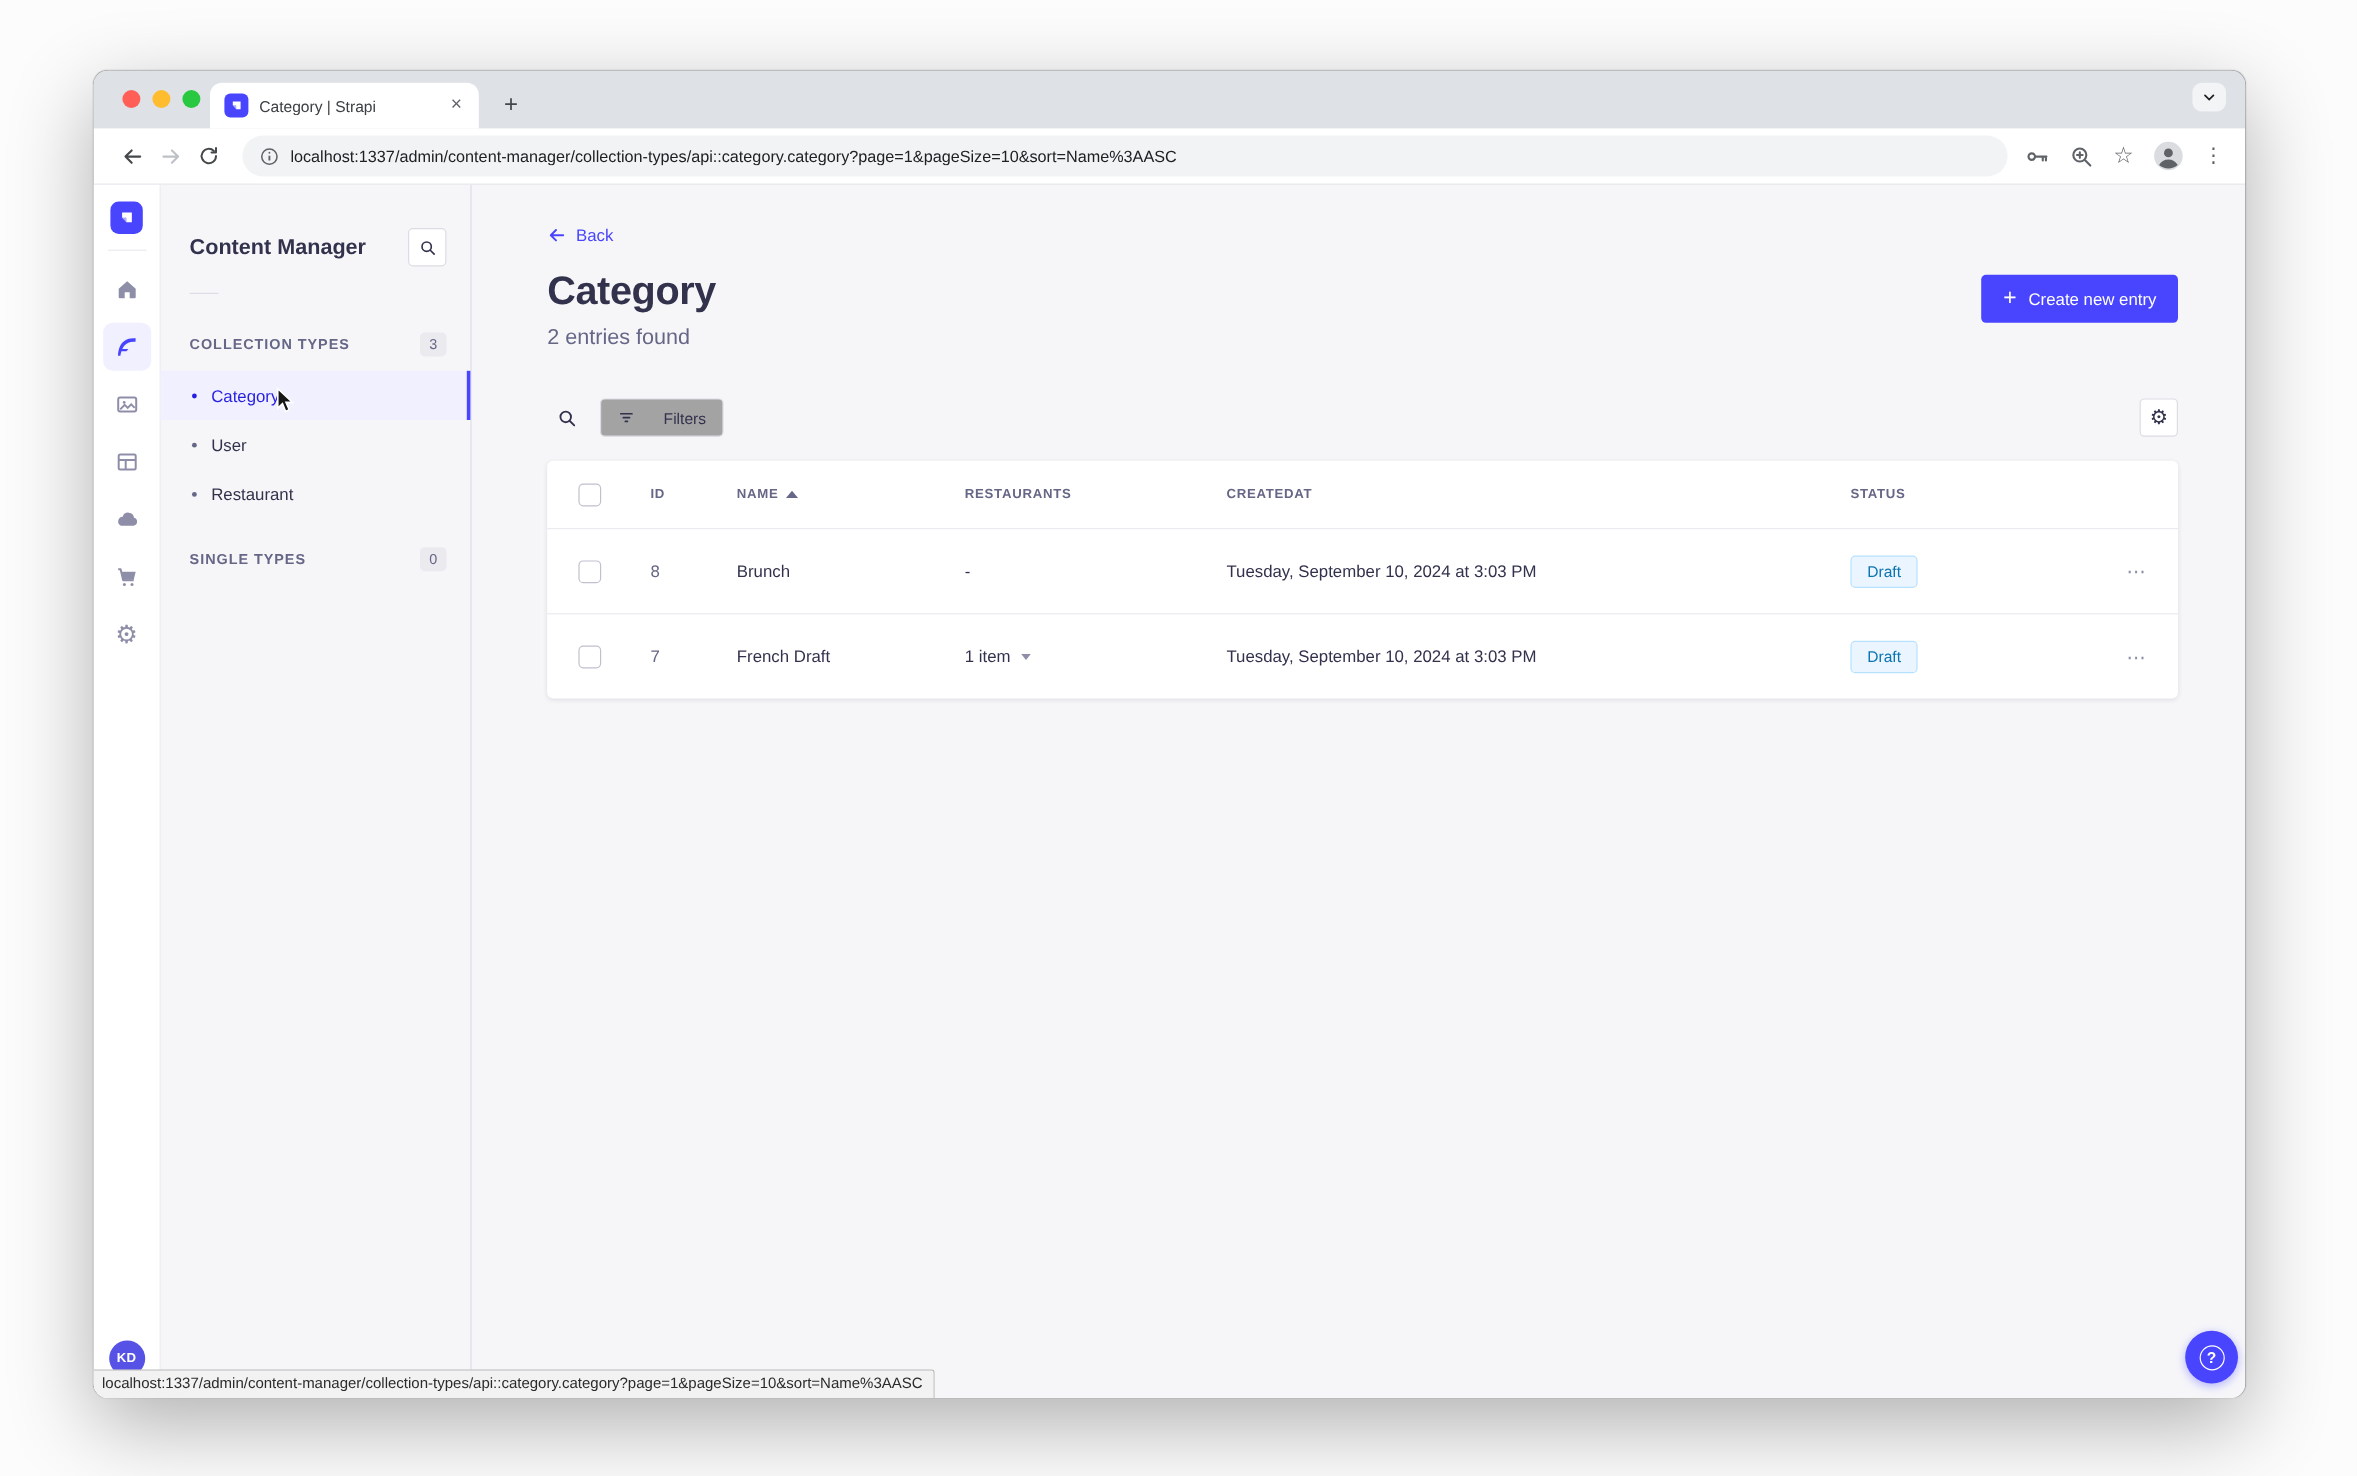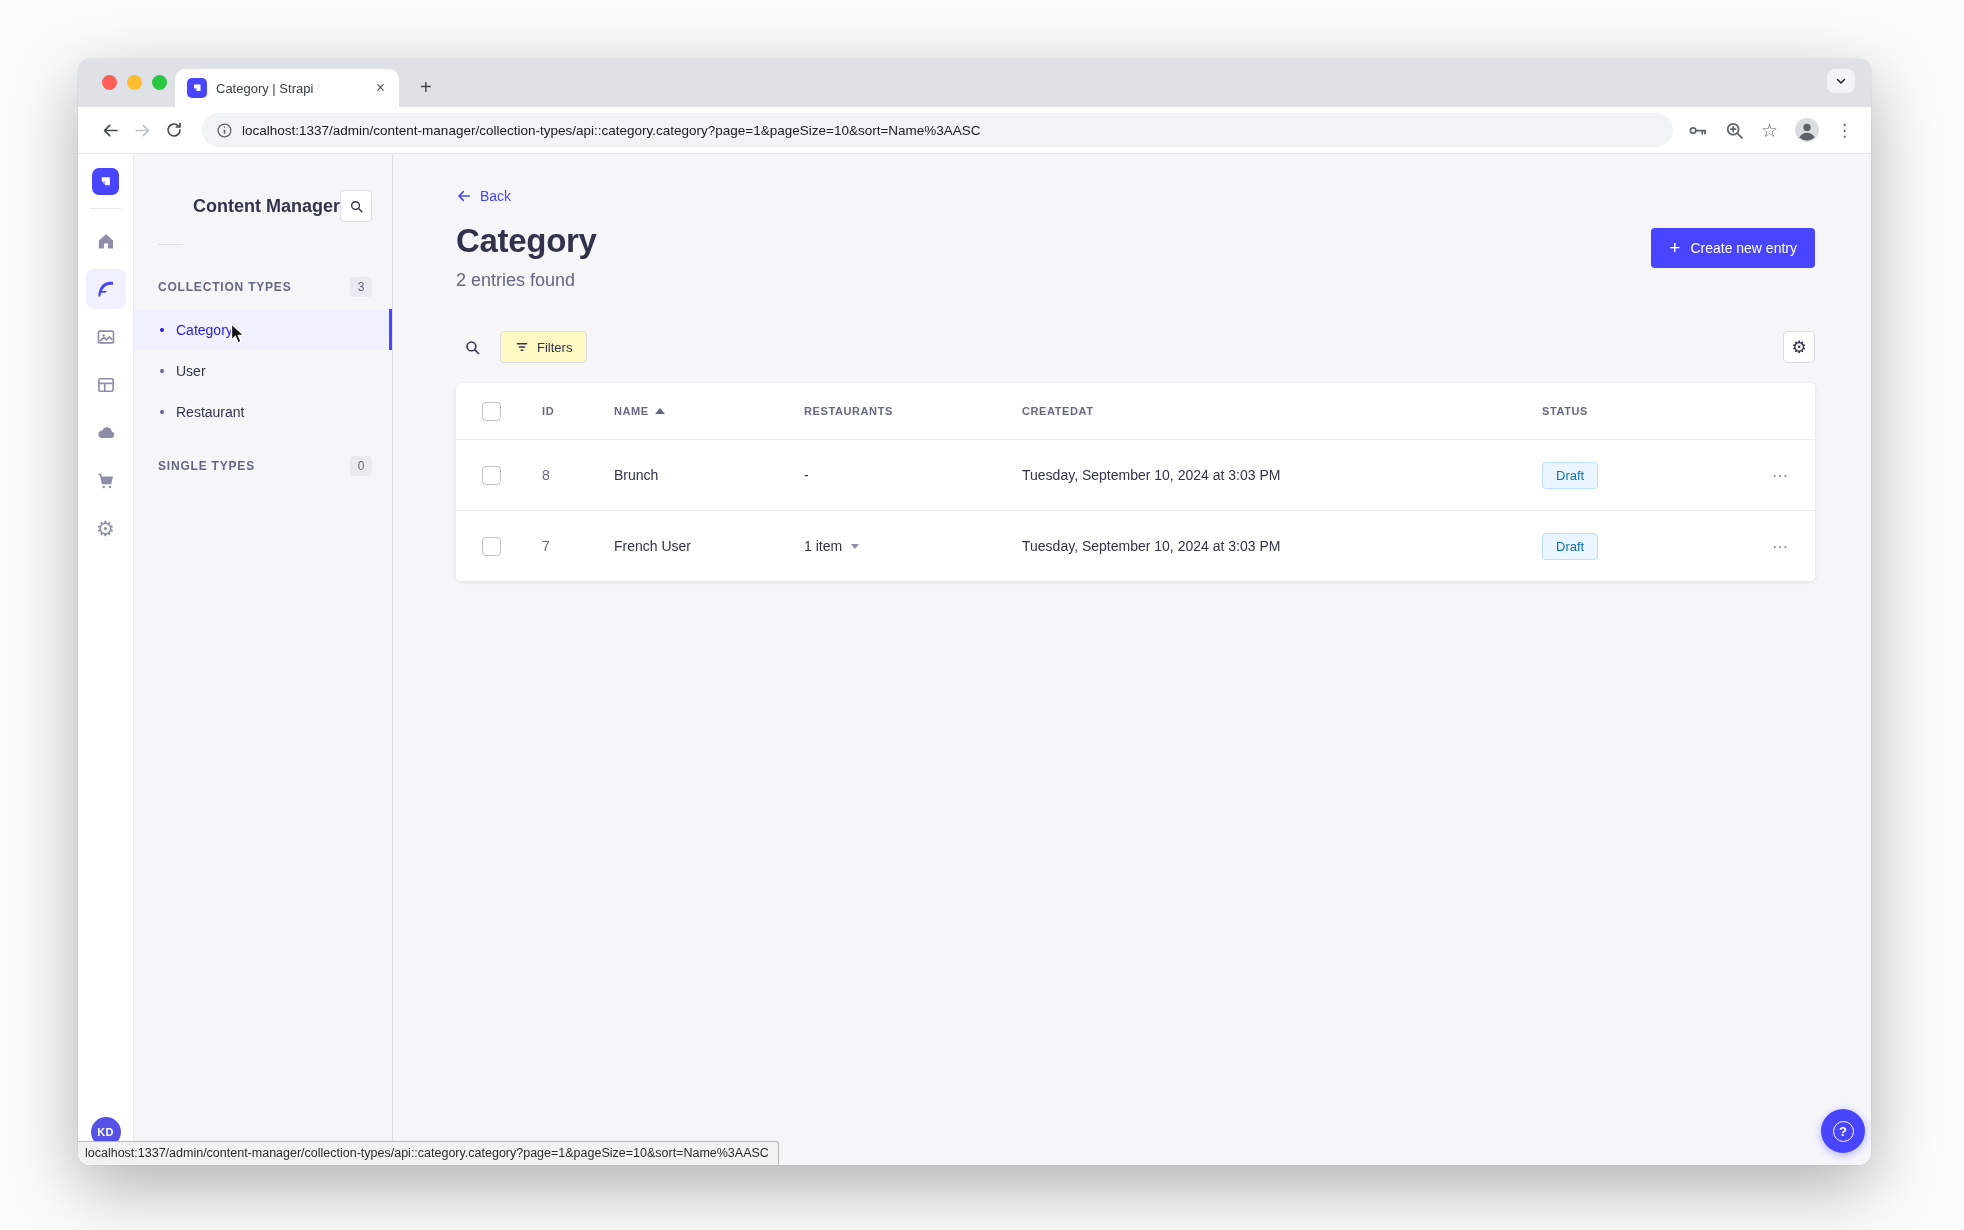--- a/index.html
+++ b/index.html
@@ -65,21 +65,21 @@
   .nav-item.active { background:#F0F0FF; height:40px; margin:4px 0; }
   .nav-gear { font-size:21px; color:#8E8EA9; font-family:"DejaVu Sans",sans-serif; line-height:1; }
   .iconnav .spacer { flex:1; }
   .avatar {
     width:30px; height:30px; border-radius:50%; background:#5752E6; color:#fff;
     font-size:11px; font-weight:bold; display:flex; align-items:center; justify-content:center;
     margin-bottom:18px; letter-spacing:.3px;
   }
   
   .subnav { width:259px; background:#F6F6F9; border-right:1px solid #DCDCE4; flex:none; position:relative; }
-  .subnav-head { display:flex; align-items:center; justify-content:flex-end; padding:36px 20px 0 24px; }
+  .subnav-head { display:flex; align-items:center; justify-content:space-between; padding:36px 20px 0 24px; }
   .subnav-title { font-size:18px; font-weight:bold; color:#32324D; }
   .subnav-search {
     width:32px; height:32px; background:#fff; border:1px solid #DCDCE4; border-radius:4px;
     display:flex; align-items:center; justify-content:center; color:#32324D;
   }
   .subnav-div { width:24px; height:1px; background:#DCDCE4; margin:22px 0 26px 24px; }
   .section-row { display:flex; align-items:center; justify-content:space-between; padding:0 20px 0 24px; height:32px; }
   .section-label { font-size:12px; font-weight:bold; letter-spacing:.8px; color:#666687; }
   .count-badge {
     min-width:22px; height:20px; padding:0 6px; background:#EAEAEF; border-radius:4px;
@@ -102,22 +102,22 @@
   .subtitle { font-size:18px; color:#666687; margin-top:10px; }
   .btn-primary {
     background:#4945FF; color:#fff; border:none; border-radius:4px; height:40px;
     padding:0 18px; font-size:14px; font-weight:500; display:inline-flex; align-items:center; gap:10px;
     font-family:"Liberation Sans",sans-serif; margin-top:6px;
   }
   .btn-primary .plus { font-size:19px; font-weight:400; line-height:1; margin-top:-2px; }
   .filters-row { display:flex; align-items:center; margin-top:40px; gap:12px; }
   .icon-btn-plain { width:32px; height:32px; display:flex; align-items:center; justify-content:center; color:#32324D; }
   .btn-filters {
-    background:#fef9c3; border:1px solid #DCDCE4; border-radius:4px; height:32px; padding:0 14px;
-    display:inline-flex; align-items:center; gap:8px; font-size:13px; font-weight:500; color:#32324D;
+    background:#a3a3a3; border:1px solid #DCDCE4; border-radius:4px; height:32px; padding:0 14px;
+    display:inline-flex; align-items:center; gap:24px; font-size:13px; font-weight:500; color:#32324D;
     font-family:"Liberation Sans",sans-serif;
   }
   .btn-gear {
     margin-left:auto; width:32px; height:32px; background:#fff; border:1px solid #DCDCE4; border-radius:4px;
     display:flex; align-items:center; justify-content:center;
   }
   .btn-gear span { font-size:17px; color:#32324D; font-family:"DejaVu Sans",sans-serif; line-height:1; }
   
   .table-card { background:#fff; border-radius:5px; margin-top:20px; box-shadow:0 1px 4px rgba(33,33,52,.1); }
   .tr { display:grid; grid-template-columns:60px 72px 190px 218px 520px 1fr 70px; align-items:center; padding:0 26px; }
@@ -390,21 +390,21 @@
               <span class="badge-draft">Draft</span>
             </div>
           <div class="td row-dots">⋯</div>
         </div>
 
         <div class="tr body">
           <div class="td">
               <span class="checkbox"></span>
             </div>
           <div class="td dim">7</div>
-          <div class="td">French User</div>
+          <div class="td">French Draft</div>
           <div class="td">
               <span>1 item</span>
               <span class="caret-dn"></span>
             </div>
           <div class="td">Tuesday, September 10, 2024 at 3:03 PM</div>
           <div class="td">
               <span class="badge-draft">Draft</span>
             </div>
           <div class="td row-dots">⋯</div>
         </div>

